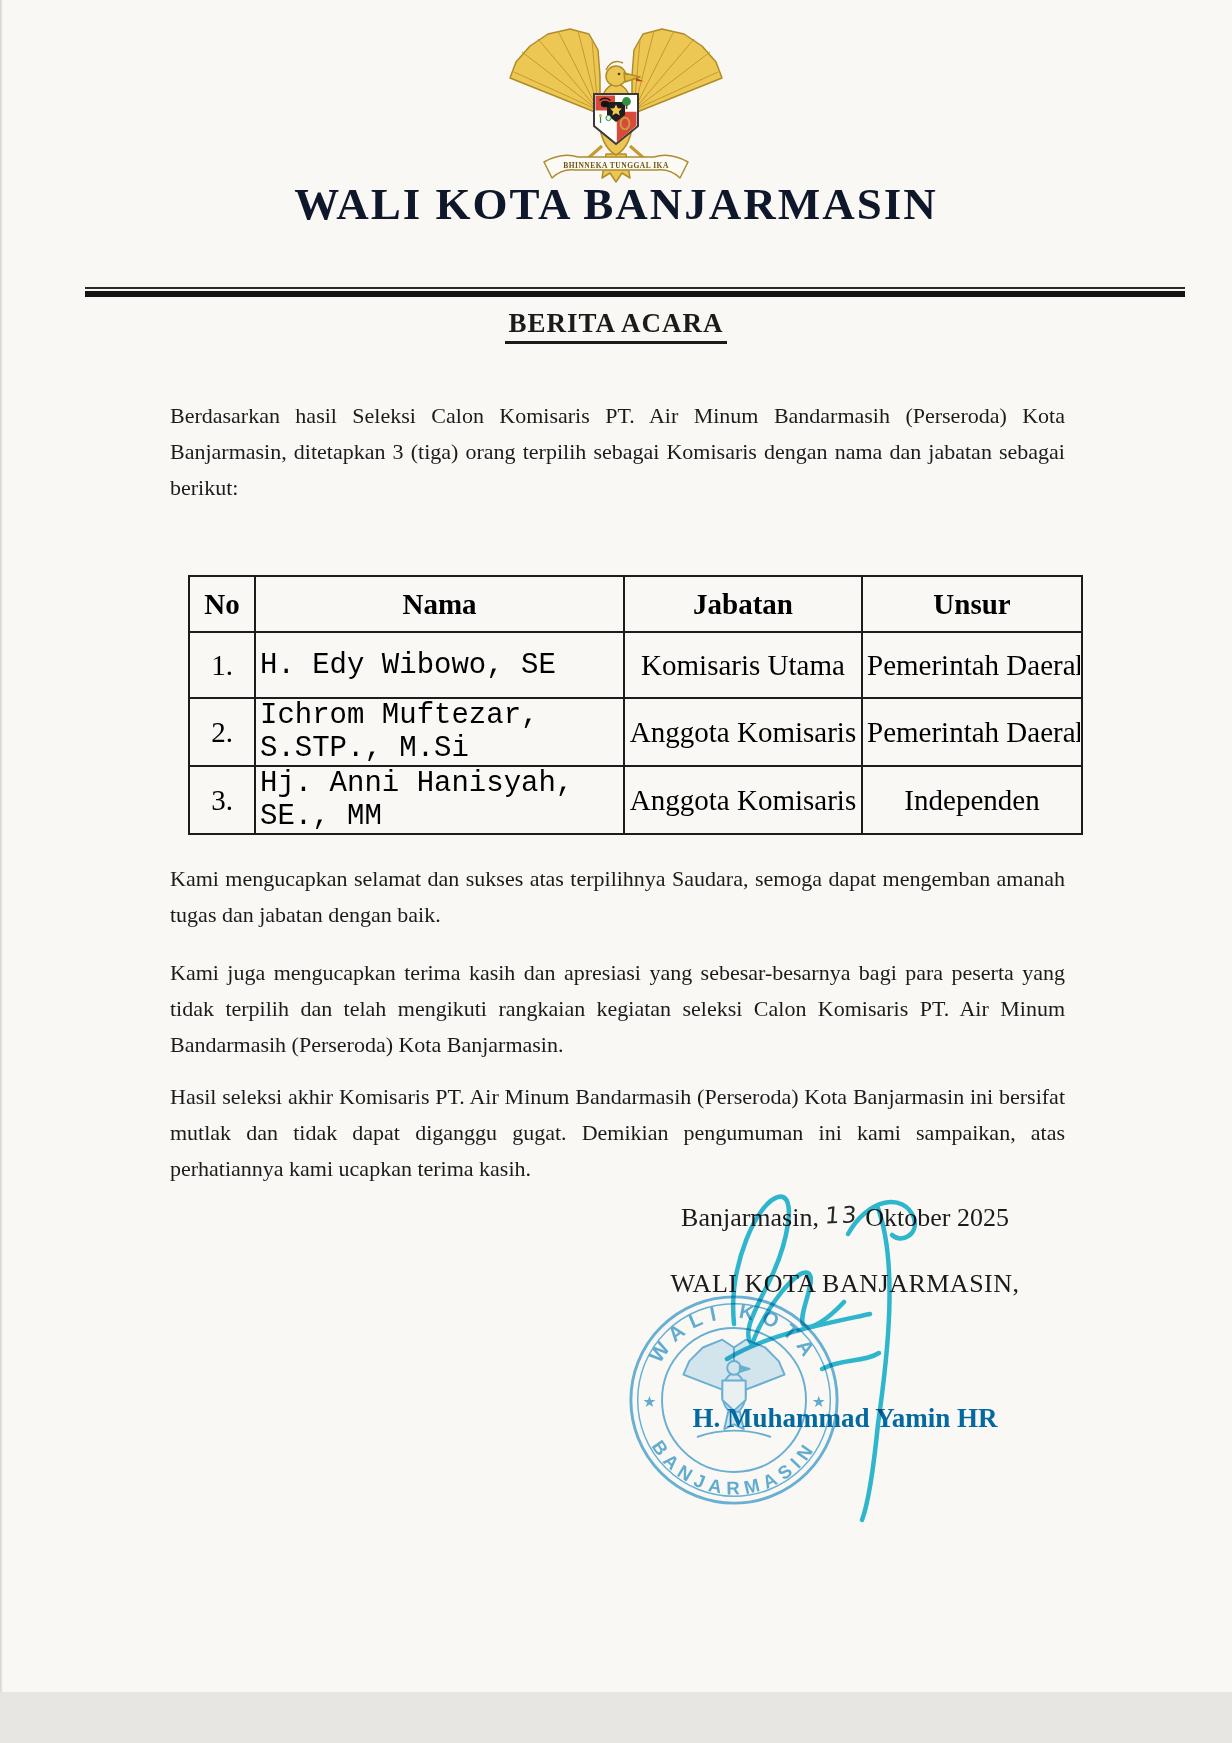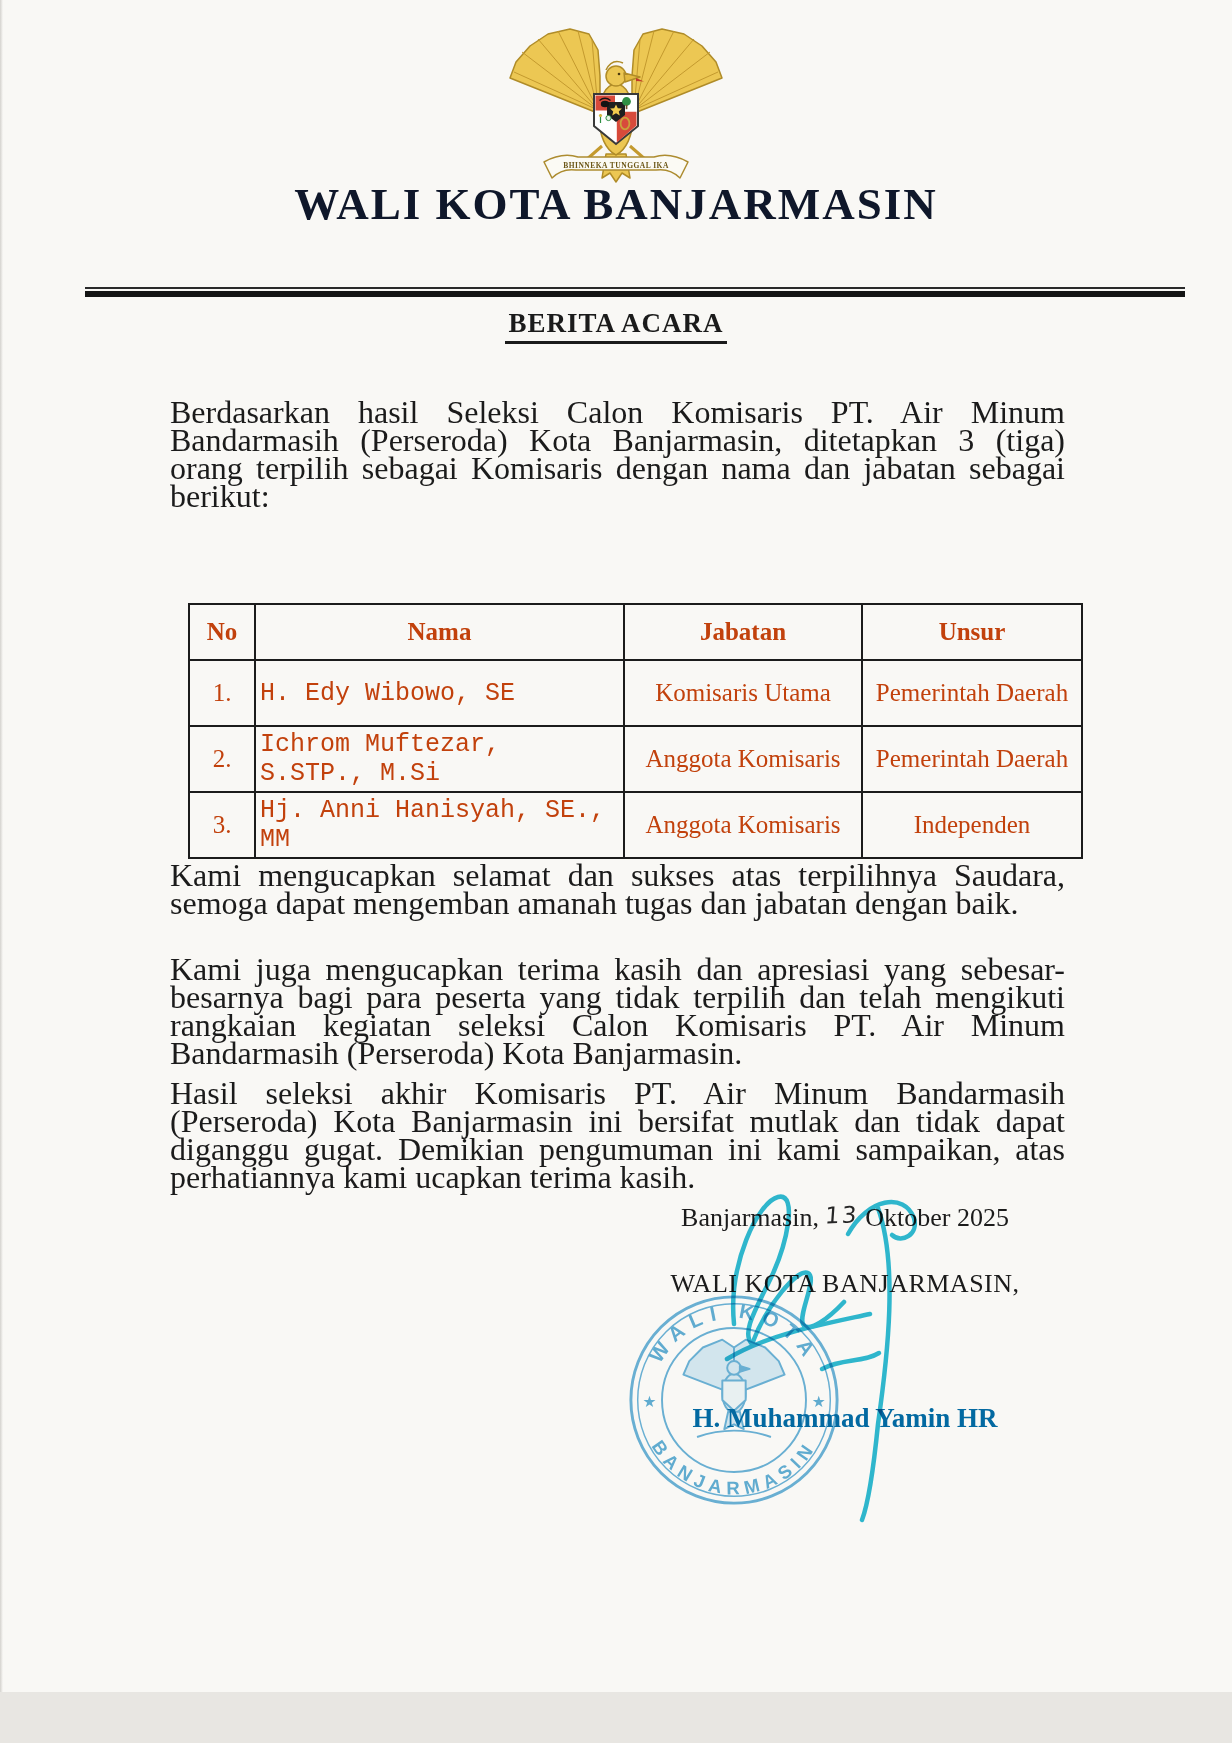--- a/index.html
+++ b/index.html
@@ -27,29 +27,29 @@
   .doc-title{
     display:inline-block;font-size:27px;font-weight:bold;letter-spacing:1px;
     border-bottom:3px solid #1b1b1b;padding:0 4px 2px 4px;
   }
   .doc-number{
     position:absolute;top:343px;left:0;width:100%;text-align:center;
     font-size:26px;font-weight:bold;letter-spacing:.5px;
   }
   .para{
     position:absolute;left:170px;width:895px;
-    font-size:32px;line-height:28px;text-align:justify;
+    font-size:22px;line-height:36px;text-align:justify;
   }
   .p1{top:398px;}
   .p2{top:861px;}
   .p3{top:955px;}
   .p4{top:1079px;}
   table.seltab{
-    position:absolute;left:188px;top:603px;width:893px;
-    border-collapse:collapse;font-size:25px;color:#c2410c;
+    position:absolute;left:188px;top:575px;width:893px;
+    border-collapse:collapse;font-size:29px;color:#000000;
     table-layout:fixed;
   }
   table.seltab th,table.seltab td{
     border:2px solid #1c1c1c;vertical-align:middle;padding:0 4px;
     overflow:hidden;
   }
   table.seltab th{height:54px;font-weight:bold;text-align:center;}
   table.seltab td{height:64px;}
   td.c-no{text-align:center;}
   td.c-nama{text-align:left;padding-left:7px;font-family:Liberation Mono, monospace;}

